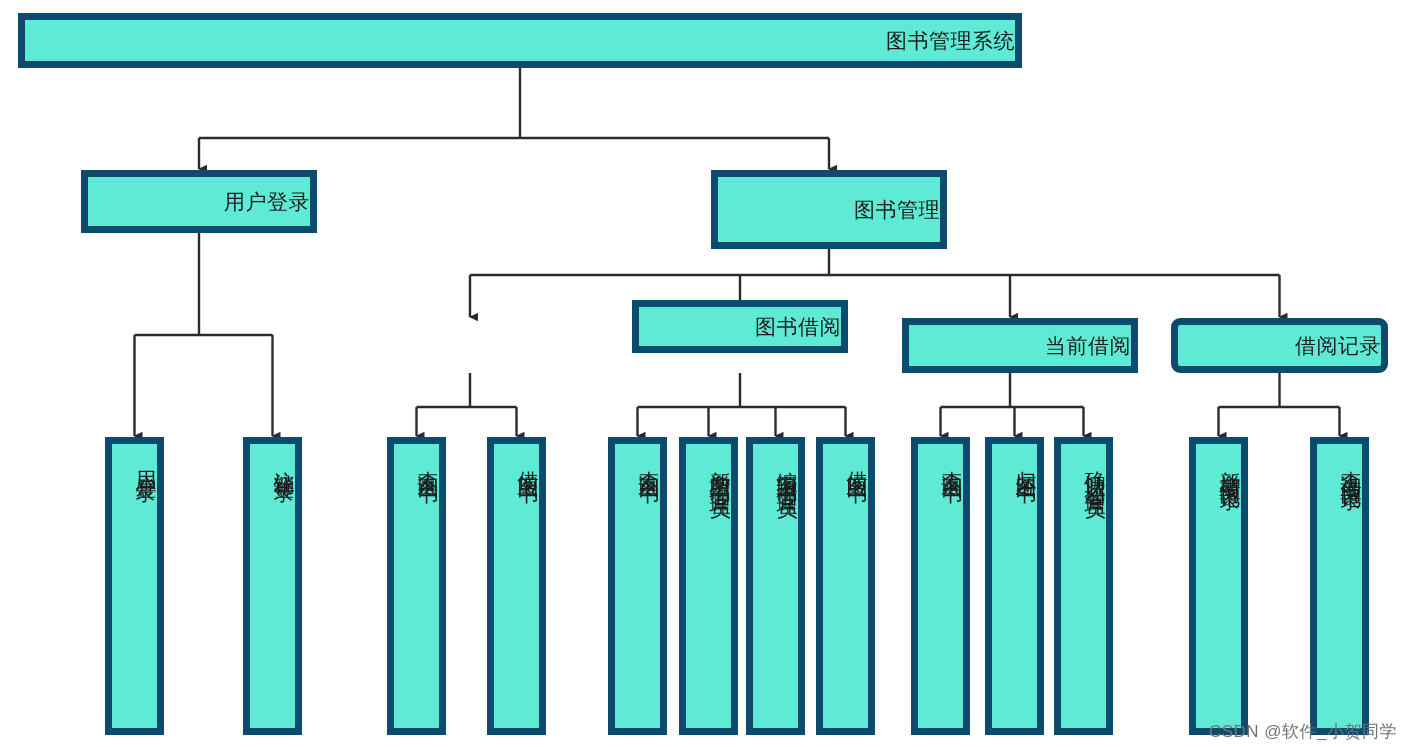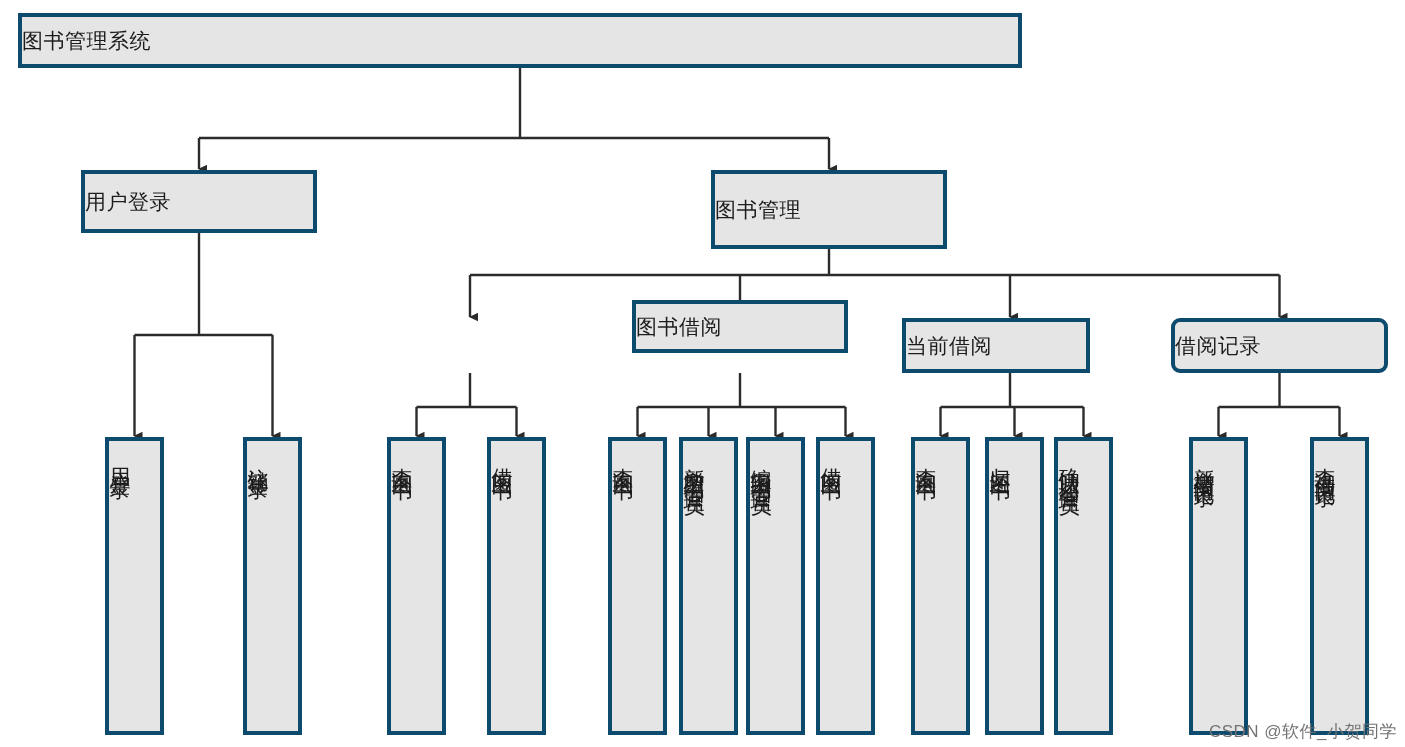--- a/index.html
+++ b/index.html
@@ -21,25 +21,25 @@
     position: absolute;
     left: 0;
     top: 0;
     width: 1405px;
     height: 747px;
     pointer-events: none;
   }
   .node {
     position: absolute;
     box-sizing: border-box;
-    background: #e5e5e5;
-    border: 4px solid #0c4a6e;
+    background: #5eead4;
+    border: 7px solid #0c4a6e;
     display: flex;
     align-items: center;
-    justify-content: flex-start;
+    justify-content: flex-end;
     color: #1c1c1c;
   }
   .node.horiz {
     font-size: 21px;
     letter-spacing: 0.5px;
   }
   .node.vert {
     font-size: 21px;
     padding-top: 10px;
     align-items: flex-start;
@@ -119,21 +119,21 @@
   <div class="node horiz" style="left: 81px; top: 170px; width: 236px; height: 63px;">
     <span class="htext">用户登录</span>
   </div>
   <div class="node horiz" style="left: 711px; top: 170px; width: 236px; height: 79px;">
     <span class="htext">图书管理</span>
   </div>
 
   <div class="node horiz" style="left: 632px; top: 300px; width: 216px; height: 53px;">
     <span class="htext">图书借阅</span>
   </div>
-  <div class="node horiz" style="left: 902px; top: 318px; width: 188px; height: 55px;">
+  <div class="node horiz" style="left: 902px; top: 318px; width: 236px; height: 55px;">
     <span class="htext">当前借阅</span>
   </div>
   <div class="node horiz" style="left: 1171px; top: 318px; width: 217px; height: 55px; border-radius: 9px;">
     <span class="htext">借阅记录</span>
   </div>
 
   <div class="node vert" style="left: 105px; top: 437px; width: 59px; height: 298px;">
     <span class="vtext">用户登录</span>
   </div>
   <div class="node vert" style="left: 243px; top: 437px; width: 59px; height: 298px;">

